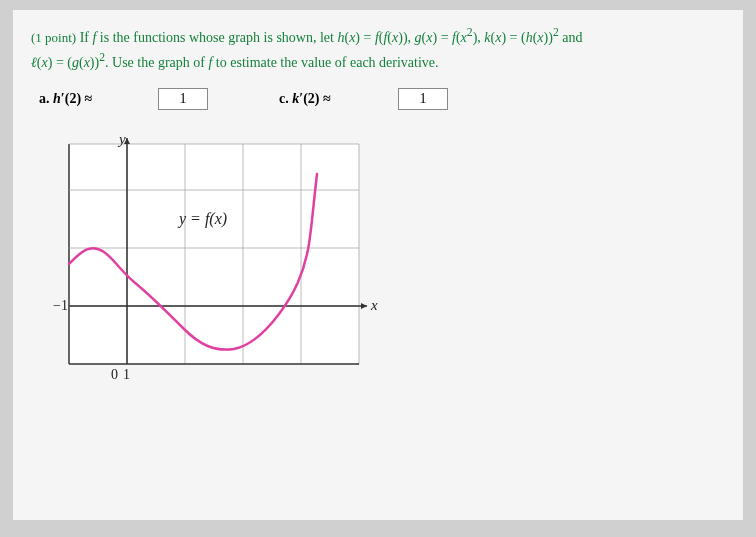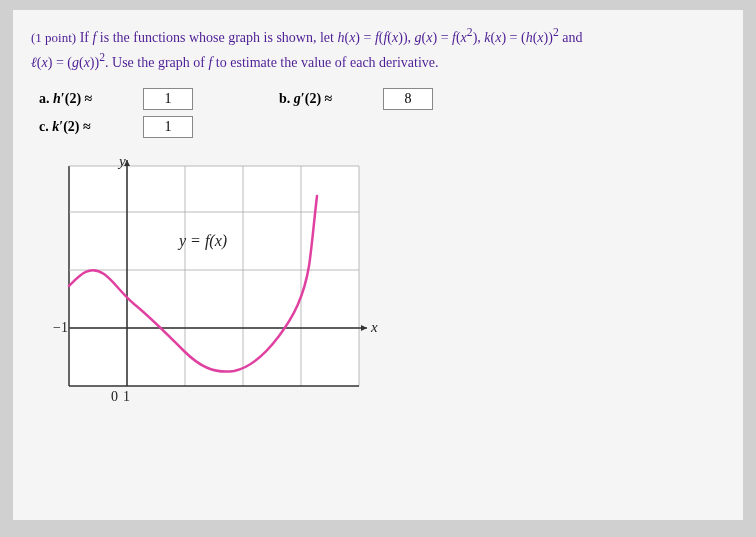--- a/index.html
+++ b/index.html
@@ -14,38 +14,38 @@
     }
     .page {
       background: #f5f5f5;
       width: 730px;
       min-height: 510px;
       margin: 10px 13px;
       padding: 14px 18px 18px 18px;
     }
     .problem-text {
       font-size: 14px;
-      color: #4c1d95;
+      color: #15803d;
       line-height: 1.6;
       margin-bottom: 10px;
     }
     .problem-text .point-label {
       font-size: 13px;
     }
     .answers-grid {
       display: grid;
       grid-template-columns: 240px 240px;
       grid-template-rows: auto auto;
       gap: 6px 0;
       margin: 14px 0 18px 8px;
     }
     .answer-row {
       display: flex;
       align-items: center;
-      gap: 4px;
+      gap: 19px;
       font-size: 14px;
     }
     .answer-label {
       font-weight: bold;
       font-size: 14px;
       min-width: 100px;
     }
     .answer-box {
       border: 1px solid #888;
       background: #fff;
@@ -81,24 +81,20 @@
     <i>k</i>(<i>x</i>) = (<i>h</i>(<i>x</i>))<sup>2</sup>
     <span>and</span><br>
     <i>ℓ</i>(<i>x</i>) = (<i>g</i>(<i>x</i>))<sup>2</sup>.
     Use the graph of <i>f</i> to estimate the value of each derivative.
   </div>
 
   <div class="answers-grid">
     <div class="answer-row">
       <span class="answer-label"><b>a.</b> <i>h</i>′(2) ≈</span>
       <div class="answer-box">1</div>
-    </div>
-    <div class="answer-row">
-      <span class="answer-label"><b>b.</b> <i>g</i>′(2) ≈</span>
-      <div class="answer-box">8</div>
     </div>
     <div class="answer-row">
       <span class="answer-label"><b>c.</b> <i>k</i>′(2) ≈</span>
       <div class="answer-box">1</div>
     </div>
   </div>
 
   <div class="graph-container">
     <svg class="graph-svg" viewBox="0 0 340 260">
 

